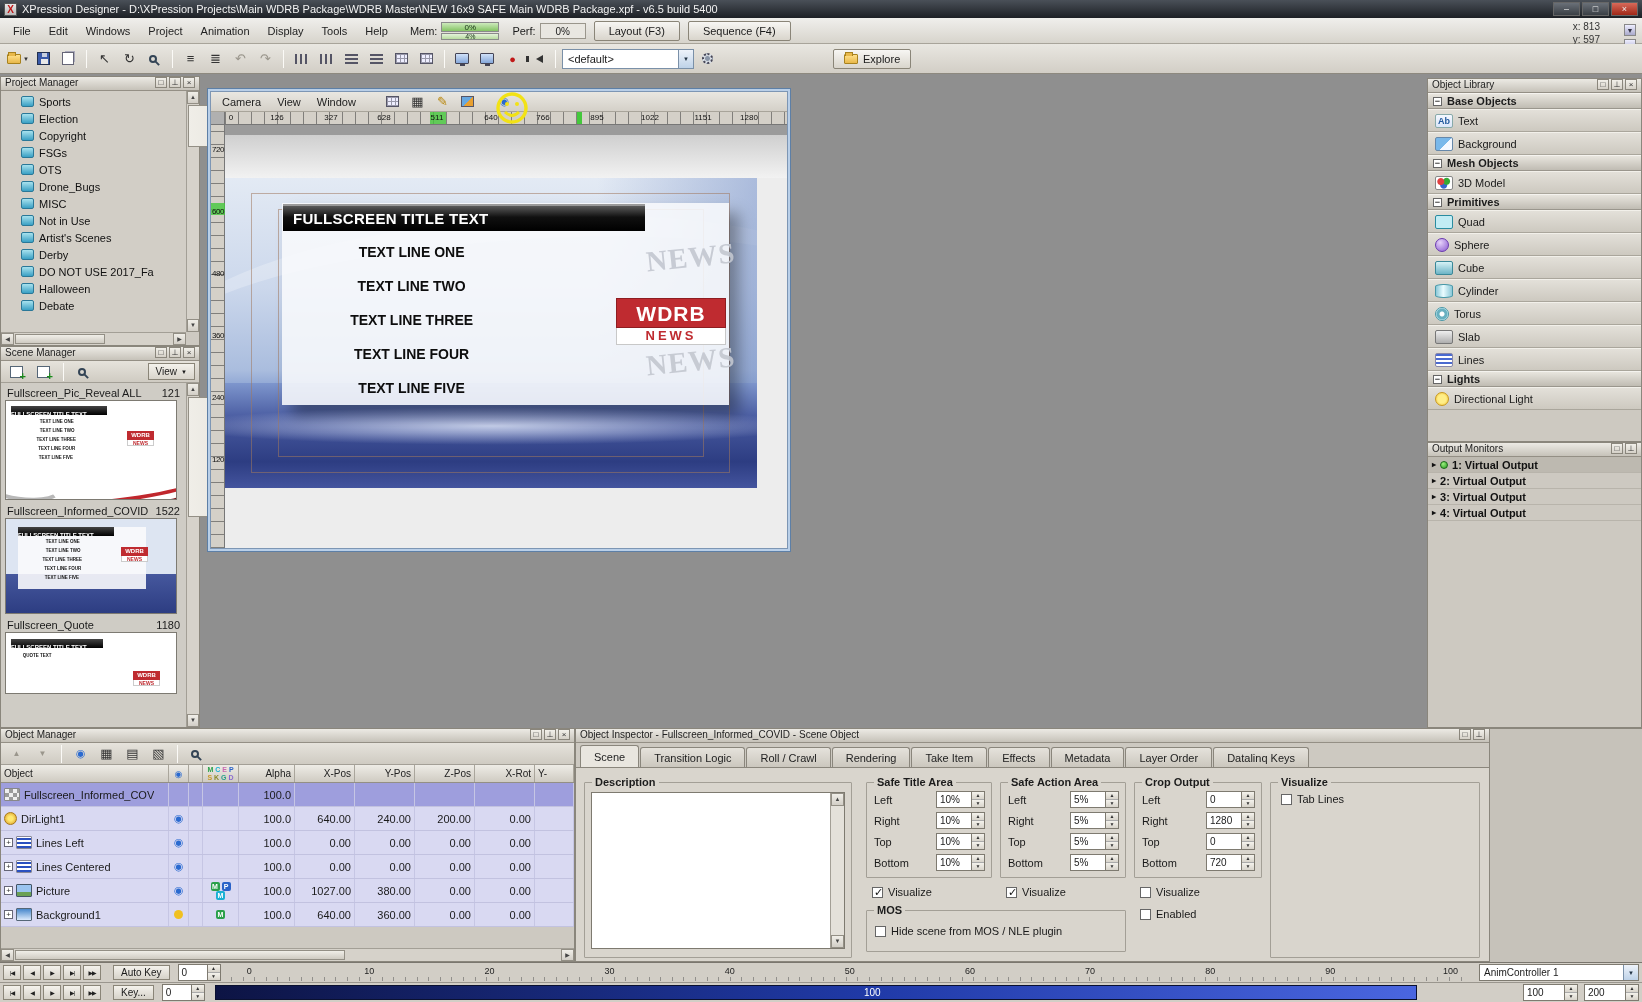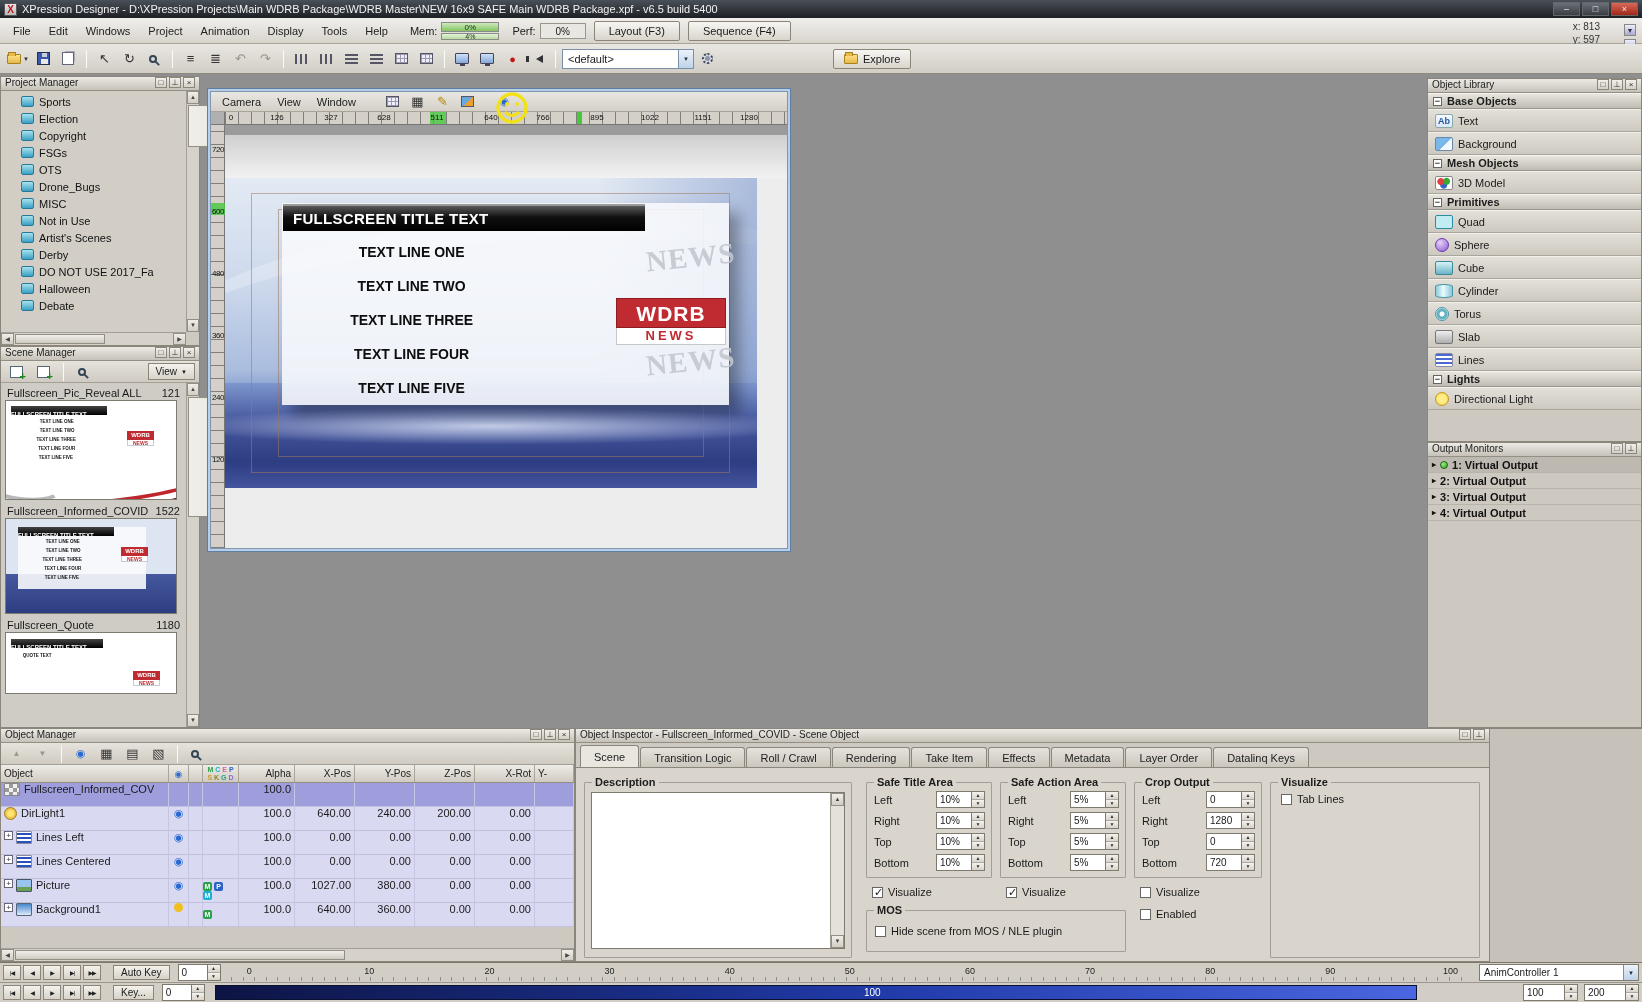--- a/index.html
+++ b/index.html
@@ -149,21 +149,21 @@
 
   
   .om-toolbar{height:22px;display:flex;align-items:center;gap:3px;padding:0 4px;background:linear-gradient(#e6e3dc,#cfcbc2);border-bottom:1px solid #a39f96}
   .om-thead{height:18px;display:flex;background:linear-gradient(#eeece6,#cfcbc2);border-bottom:1px solid #938f85;font-size:10px;color:#222}
   .om-thead>div{border-right:1px solid #aaa69c;display:flex;align-items:center;padding:0 3px}
   .c-obj{width:168px}.c-eye{width:20px;justify-content:center}.c-lock{width:14px}.c-flags{width:36px;flex-direction:column;justify-content:center;padding:0!important}
   .c-num{width:56px;justify-content:flex-end}.c-pos{width:60px;justify-content:flex-end}.c-last{flex:1}
   .flagline{display:flex;gap:2px;justify-content:center;font-size:7px;font-weight:bold;line-height:8px}
   .om-row{display:flex;height:24px;align-items:center;background:#d9d9f2;border-bottom:1px solid #c2c2e0;font-size:11px}
   .om-row.sel{background:#9e9edd}
-  .om-row>div{align-self:stretch;display:flex;align-items:flex-start;border-right:1px solid #c6c6e4;padding:0 3px}
+  .om-row>div{align-self:stretch;display:flex;align-items:center;border-right:1px solid #c6c6e4;padding:0 3px}
   .om-row .num{justify-content:flex-end}
   .exp{width:9px;height:9px;border:1px solid #667;background:#fff;font-size:8px;line-height:7px;text-align:center;margin-right:3px;flex:none;color:#333}
   .tico{width:16px;height:13px;margin-right:4px;flex:none;border-radius:1px}
   .ico-checker{background:repeating-conic-gradient(#9a9a9a 0 25%,#efefef 0 50%);background-size:8px 8px;border:1px solid #888}
   .ico-dl{border-radius:50%;background:radial-gradient(circle,#ffe870 30%,#d89820);border:1px solid #a87818;width:13px;height:13px}
   .ico-lin{background:repeating-linear-gradient(0deg,#2a50c0 0 2px,#fff 2px 4px);border:1px solid #889}
   .ico-pic{background:linear-gradient(180deg,#9ac4f0 0 60%,#6aa055 60%);border:1px solid #456}
   .ico-bgr{background:linear-gradient(#4888cc,#dceafc);border:1px solid #567}
   .chip{width:9px;height:9px;border-radius:2px;color:#fff;font-size:7px;font-weight:bold;text-align:center;line-height:9px;flex:none}
   .chip.g{background:#2aa04a}.chip.b{background:#2a62c8}.chip.c{background:#18b0d4}.chip.y{background:#f0c020;border-radius:50%}

